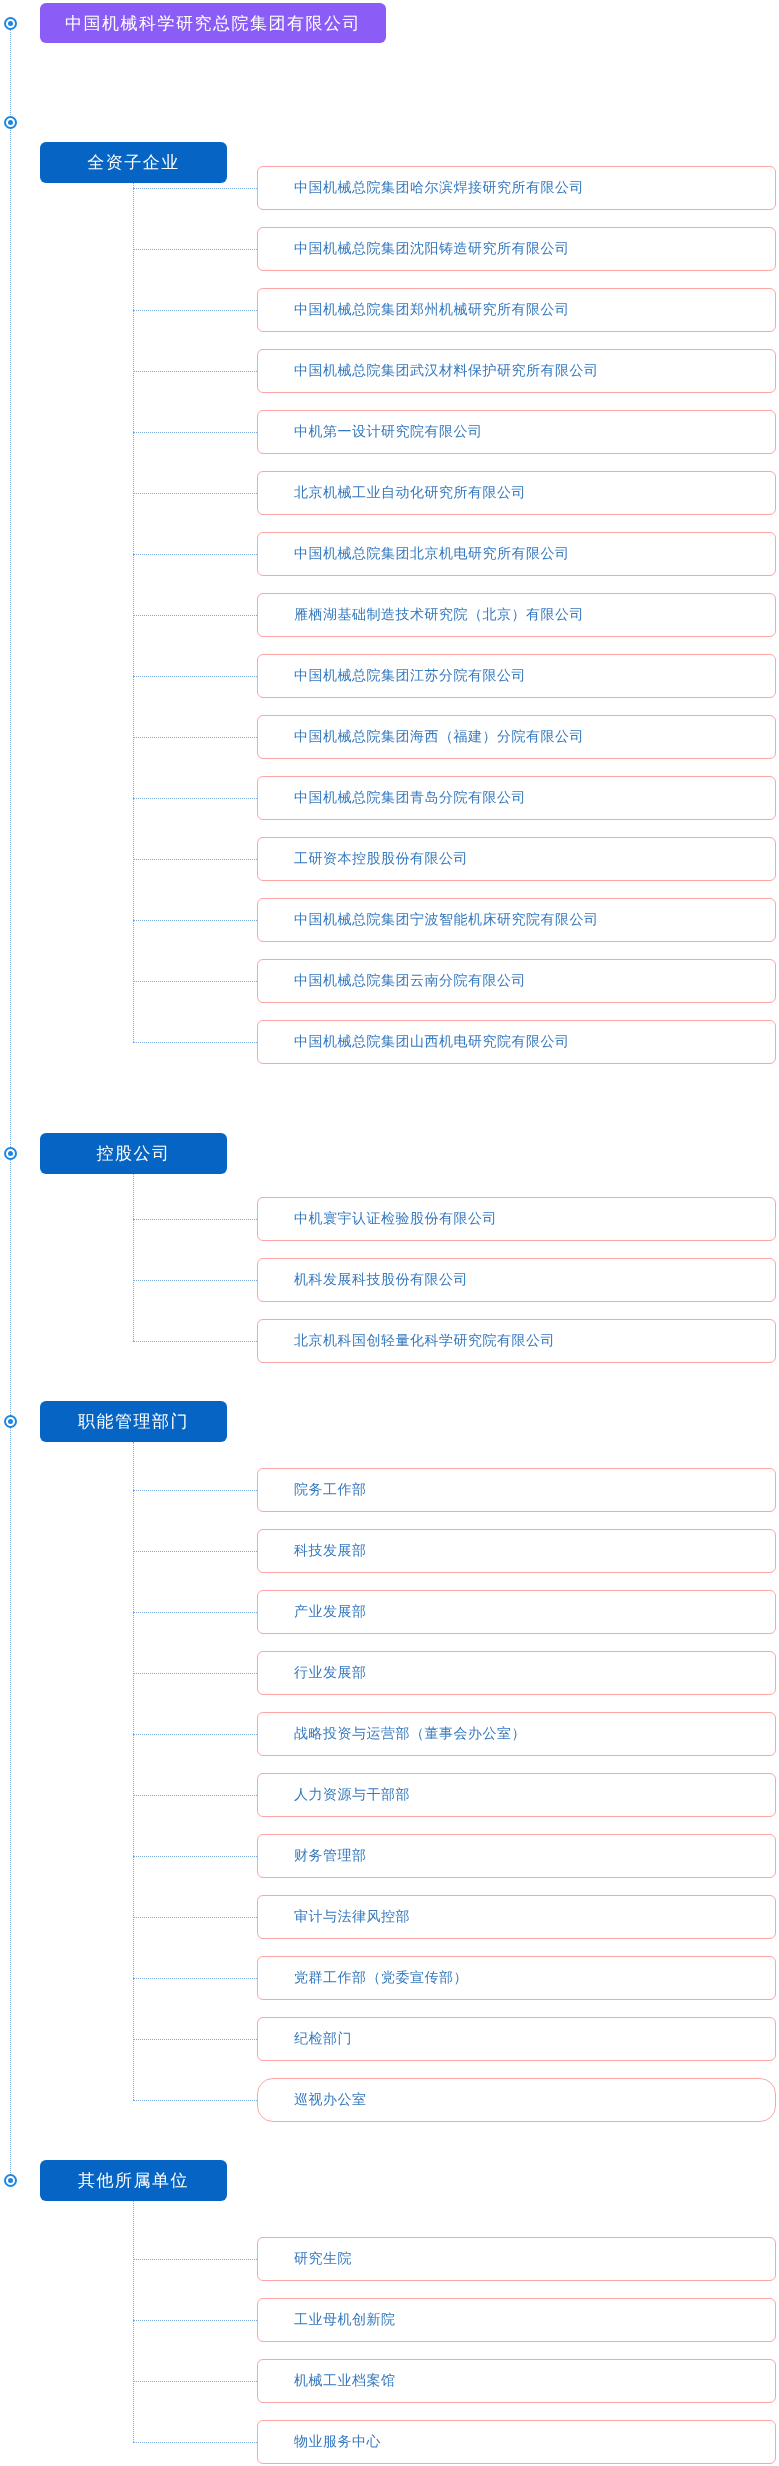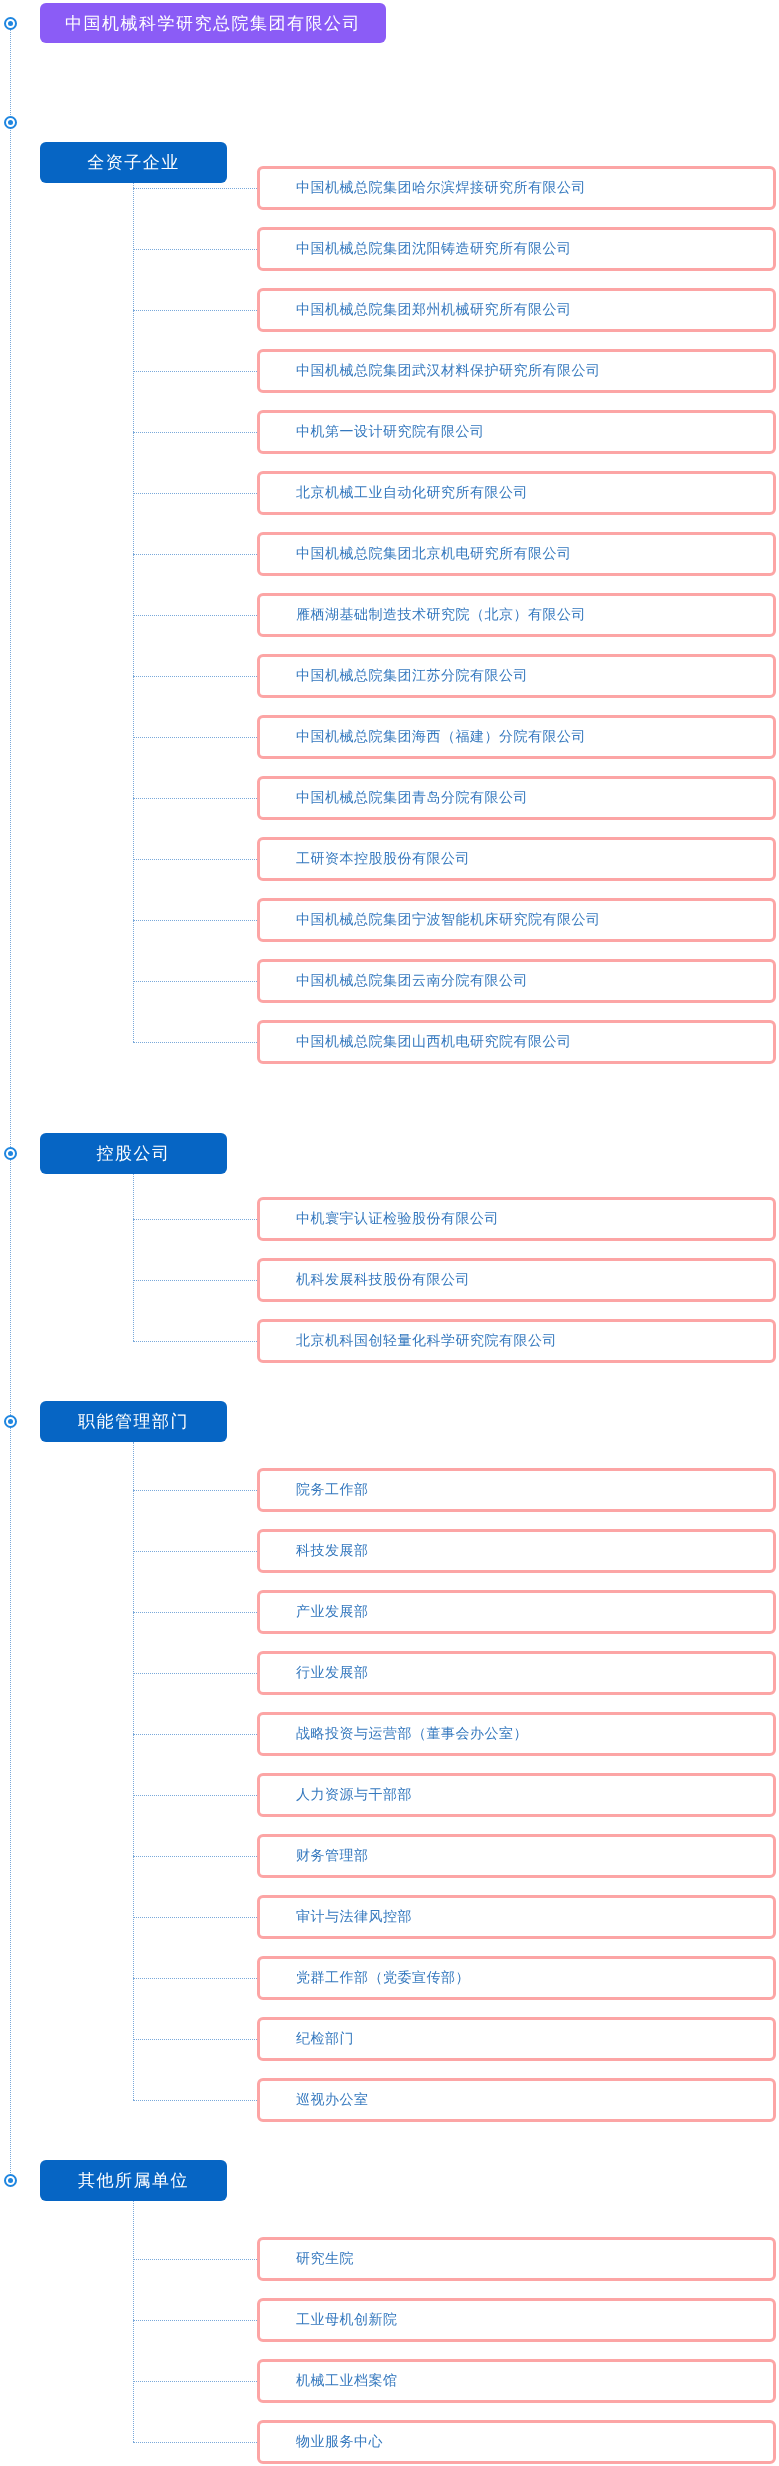--- a/index.html
+++ b/index.html
@@ -17,21 +17,21 @@
   .root-btn{position:absolute;left:40px;top:3px;width:346px;height:40px;
     background:#8b5cf6;color:#ffffff;border-radius:6px;display:flex;
     align-items:center;justify-content:center;font-size:17px;letter-spacing:1.5px;
     cursor:pointer;z-index:2;white-space:nowrap;}
 
   .cat-btn{position:absolute;left:40px;width:187px;height:41px;background:#0665c4;
     color:#ffffff;border-radius:6px;display:flex;align-items:center;justify-content:center;
     font-size:17px;letter-spacing:1.5px;cursor:pointer;z-index:2;white-space:nowrap;}
 
   .org-item{position:absolute;left:257px;width:519px;height:44px;box-sizing:border-box;
-    background:#ffffff;border:3px solid #fca5a5;border-radius:6px;display:flex;
+    background:#ffffff;border:1px solid #fca5a5;border-radius:6px;display:flex;
     align-items:center;padding-left:36px;font-size:14px;letter-spacing:0.5px;
     color:#3478be;cursor:pointer;z-index:2;white-space:nowrap;}
 </style>
 </head>
 <body>
 
 <div id="stage">
   <div class="vline" id="main-trunk" style="left: 10px; top: 23px; height: 2157.5px;"></div>
   <div class="node-dot" id="root-dot" style="left:4px;top:17px;"></div>
   <div class="root-btn">中国机械科学研究总院集团有限公司</div>
@@ -95,21 +95,21 @@
       <div class="org-item" style="top: 1773px;">人力资源与干部部</div>
       <div class="hline" style="left: 133px; top: 1856px; width: 124px;"></div>
       <div class="org-item" style="top: 1834px;">财务管理部</div>
       <div class="hline" style="left: 133px; top: 1917px; width: 124px;"></div>
       <div class="org-item" style="top: 1895px;">审计与法律风控部</div>
       <div class="hline" style="left: 133px; top: 1978px; width: 124px;"></div>
       <div class="org-item" style="top: 1956px;">党群工作部（党委宣传部）</div>
       <div class="hline" style="left: 133px; top: 2039px; width: 124px;"></div>
       <div class="org-item" style="top: 2017px;">纪检部门</div>
       <div class="hline" style="left: 133px; top: 2100px; width: 124px;"></div>
-      <div class="org-item" style="top: 2078px;">巡视办公室</div>
+      <div class="org-item" style="top: 2078px; border-radius: 16px;">巡视办公室</div>
       <div class="node-dot" style="left: 4px; top: 2174px;"></div>
       <div class="cat-btn" style="top: 2160px;">其他所属单位</div>
       <div class="vline" style="left: 133px; top: 2201px; height: 241px;"></div>
       <div class="hline" style="left: 133px; top: 2259px; width: 124px;"></div>
       <div class="org-item" style="top: 2237px;">研究生院</div>
       <div class="hline" style="left: 133px; top: 2320px; width: 124px;"></div>
       <div class="org-item" style="top: 2298px;">工业母机创新院</div>
       <div class="hline" style="left: 133px; top: 2381px; width: 124px;"></div>
       <div class="org-item" style="top: 2359px; text-align: right;">机械工业档案馆</div>
       <div class="hline" style="left: 133px; top: 2442px; width: 124px;"></div>

